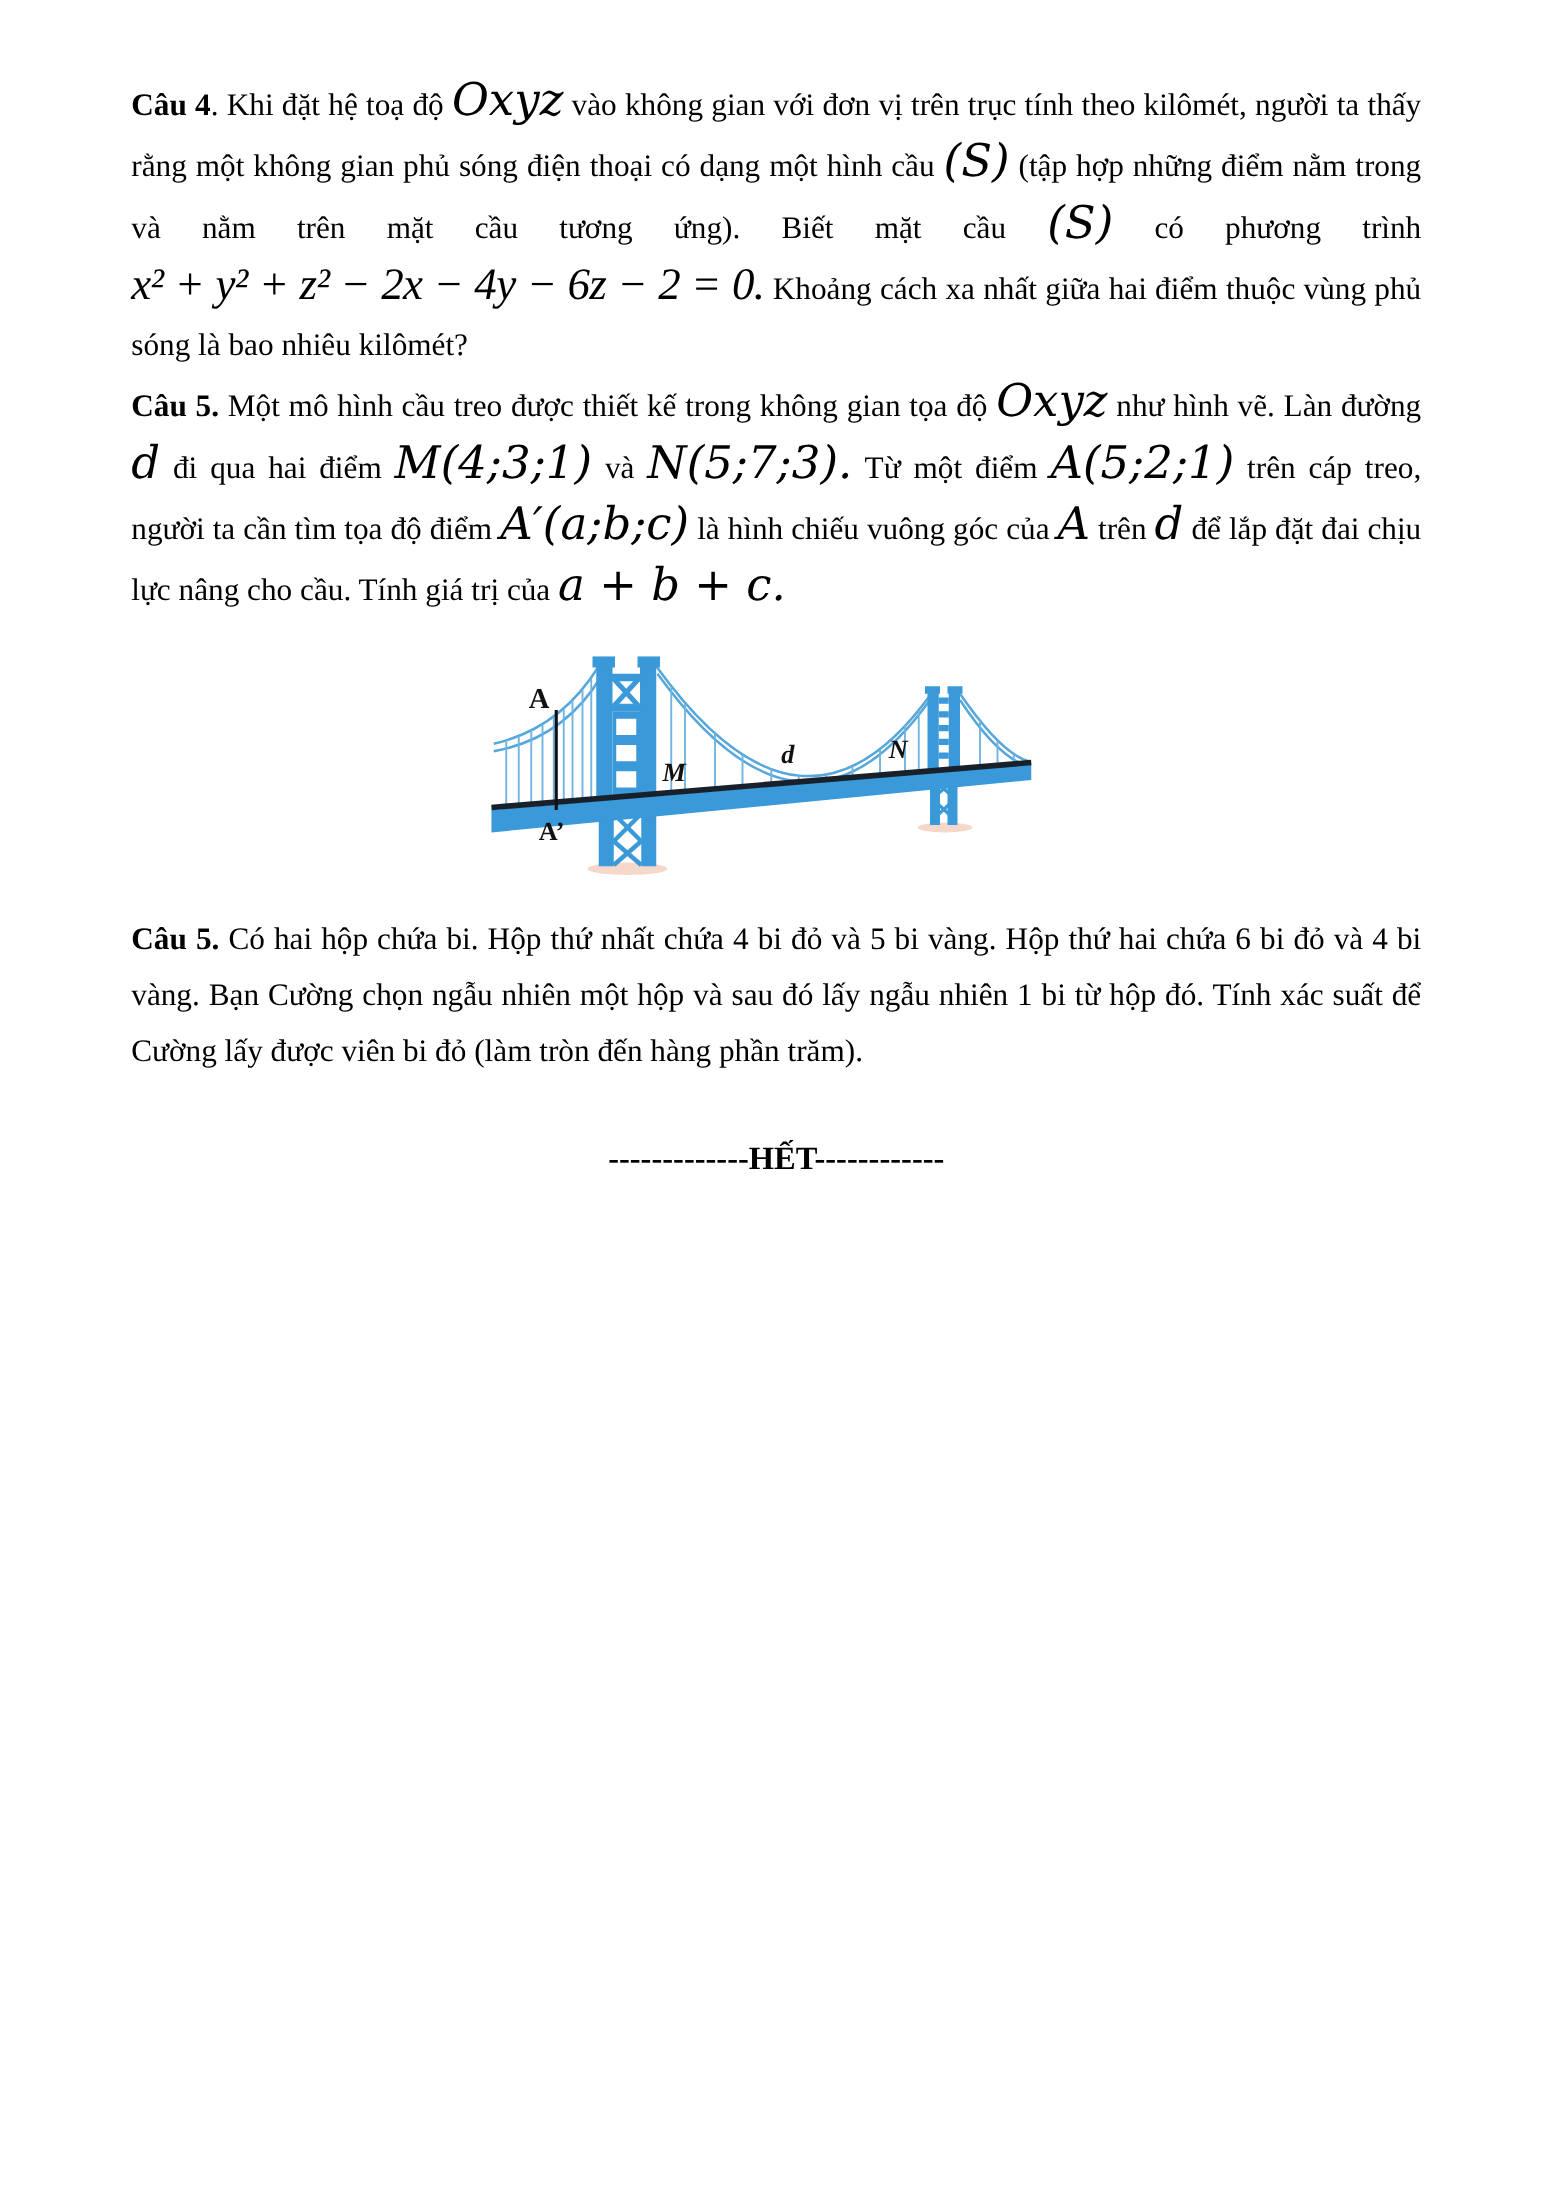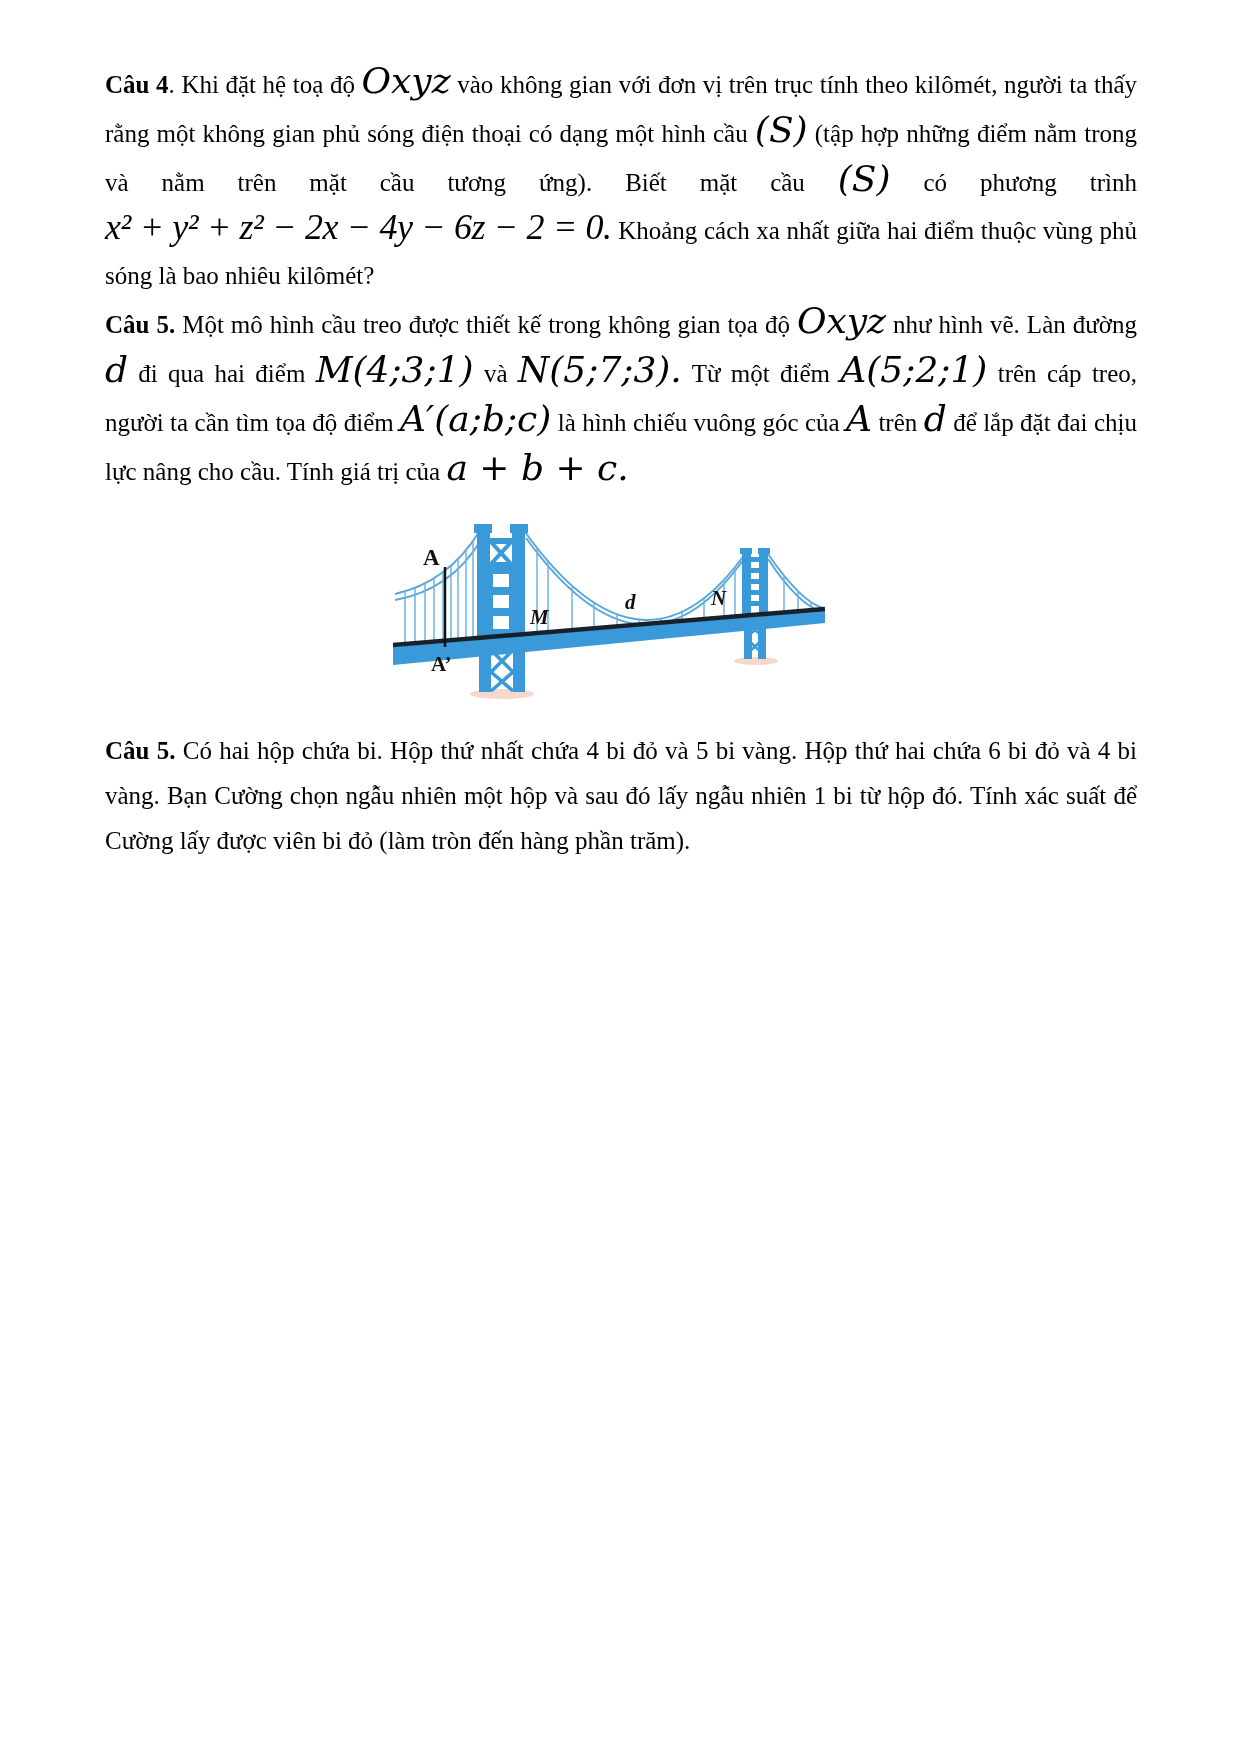--- a/index.html
+++ b/index.html
@@ -150,14 +150,15 @@
         <text x="38" y="147" font-size="21" font-weight="bold">A’</text>
         <text x="137" y="100" font-size="21" font-weight="bold" font-style="italic">M</text>
         <text x="232" y="85" font-size="21" font-weight="bold" font-style="italic">d</text>
         <text x="318" y="81" font-size="21" font-weight="bold" font-style="italic">N</text>
       </g>
     </svg>
   </div>
 
   <p class="para"><span class="qlabel">Câu 5.</span><span> Có hai hộp chứa bi. Hộp thứ nhất chứa 4 bi đỏ và 5 bi vàng. Hộp thứ hai chứa 6 bi đỏ và 4 bi vàng. Bạn Cường chọn ngẫu nhiên một hộp và sau đó lấy ngẫu nhiên 1 bi từ hộp đó. Tính xác suất để Cường lấy được viên bi đỏ (làm tròn đến hàng phần trăm).</span></p>
 
+  <div class="footer-line">-------------HẾT------------</div>
 
 </div>
 
 </body></html>

